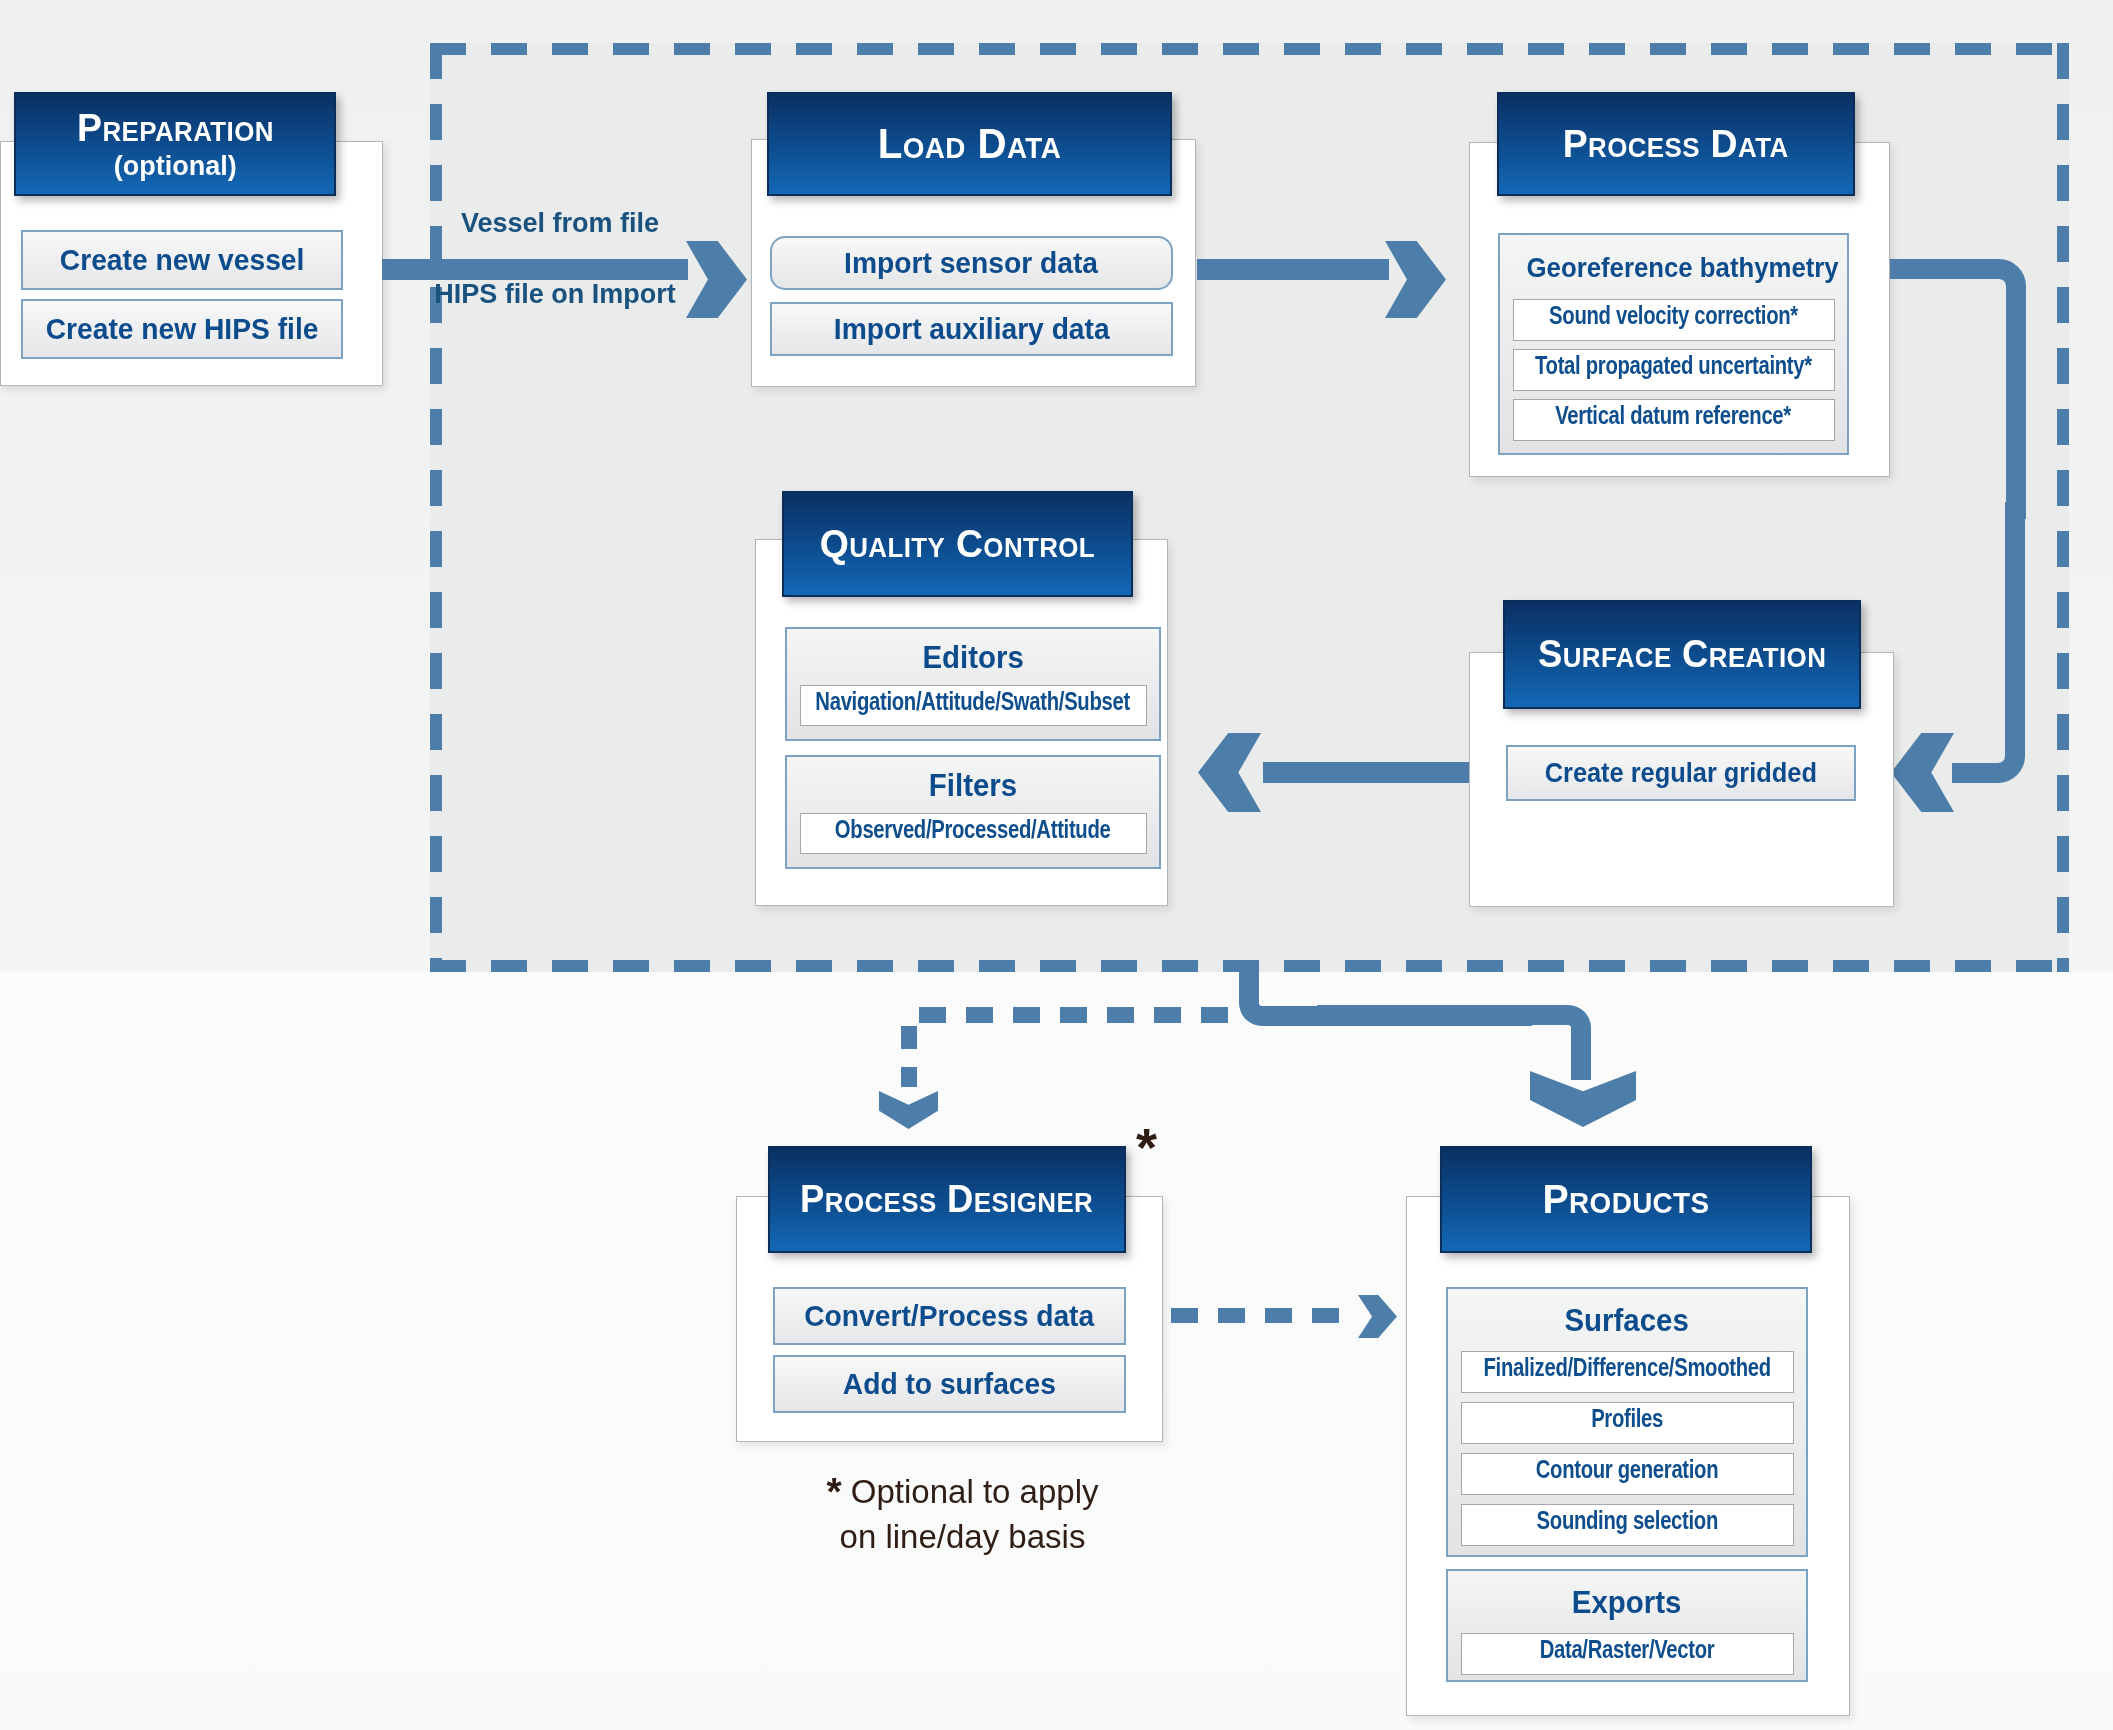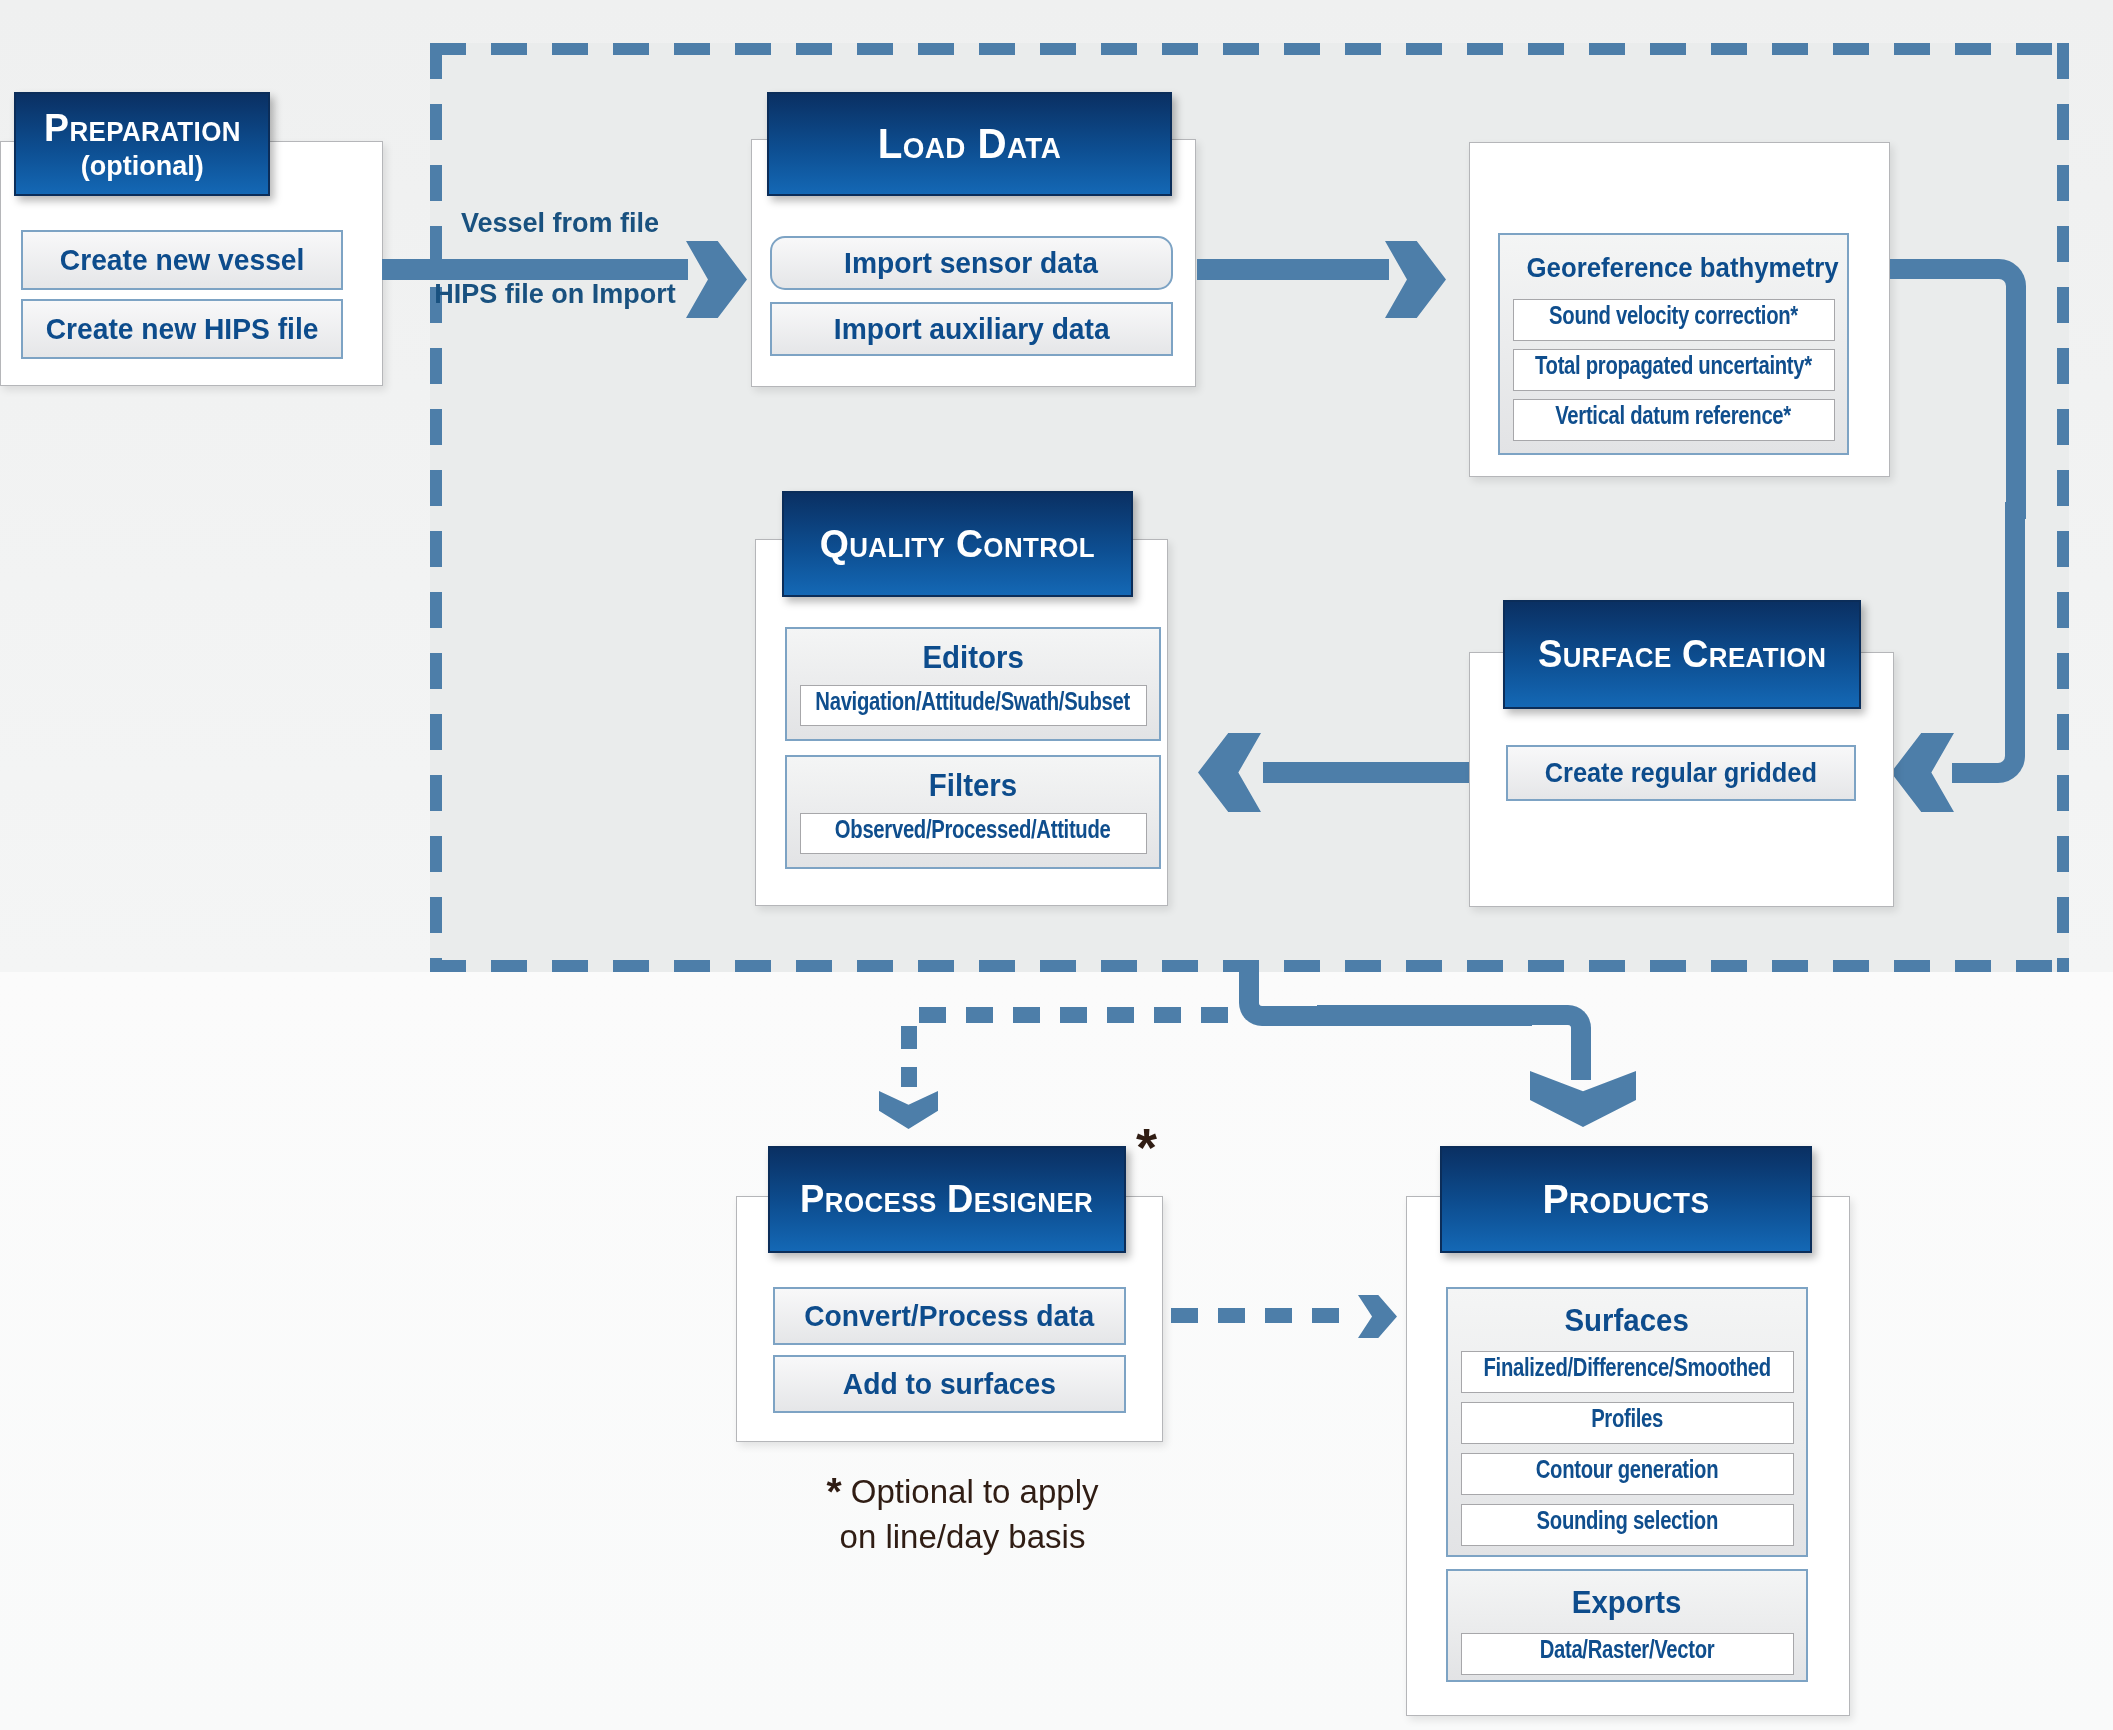--- a/index.html
+++ b/index.html
@@ -83,21 +83,21 @@
   <div id="bg-top" class="bg"></div>
   <div id="bg-bottom" class="bg"></div>
 
   <div id="loop-fill"></div>
   <div id="loop-top" class="dash-h"></div>
   <div id="loop-bottom" class="dash-h"></div>
   <div id="loop-left" class="dash-v"></div>
   <div id="loop-right" class="dash-v"></div>
 
   <div class="panel" style="left:0;top:141px;width:381px;height:243px;"></div>
-  <div class="hdr" id="hdr-prep" style="left:14.3px;top:92px;width:256px;height:104px;">
+  <div class="hdr" id="hdr-prep" style="left:14.3px;top:92px;width:322px;height:104px;">
     <span class="t">Preparation</span>
     <span class="st">(optional)</span>
   </div>
   <div class="btn" style="left:20.6px;top:230px;width:322px;height:60px;">
     <span>Create new vessel</span>
   </div>
   <div class="btn" style="left:20.6px;top:299px;width:322px;height:60px;">
     <span>Create new HIPS file</span>
   </div>
 
@@ -114,20 +114,23 @@
     <span>Import sensor data</span>
   </div>
   <div class="btn" style="left:770px;top:302px;width:403px;height:54px;">
     <span>Import auxiliary data</span>
   </div>
 
   <div class="arr" style="left:1197px;top:259px;width:192px;height:20.6px;"></div>
   <div class="chev right" style="left:1385px;top:241px;width:61px;height:77px;"></div>
 
   <div class="panel" style="left:1469px;top:142px;width:419px;height:333px;"></div>
+  <div class="hdr" id="hdr-procdata" style="left:1497px;top:92px;width:358px;height:104px;">
+    <span class="t">Process Data</span>
+  </div>
   <div class="grp" style="left:1498px;top:233px;width:351px;height:222px;">
     <div class="grp-label">
       <span>Georeference bathymetry</span>
     </div>
     <div class="sub">
       <span>Sound velocity correction*</span>
     </div>
     <div class="sub">
       <span>Total propagated uncertainty*</span>
     </div>

